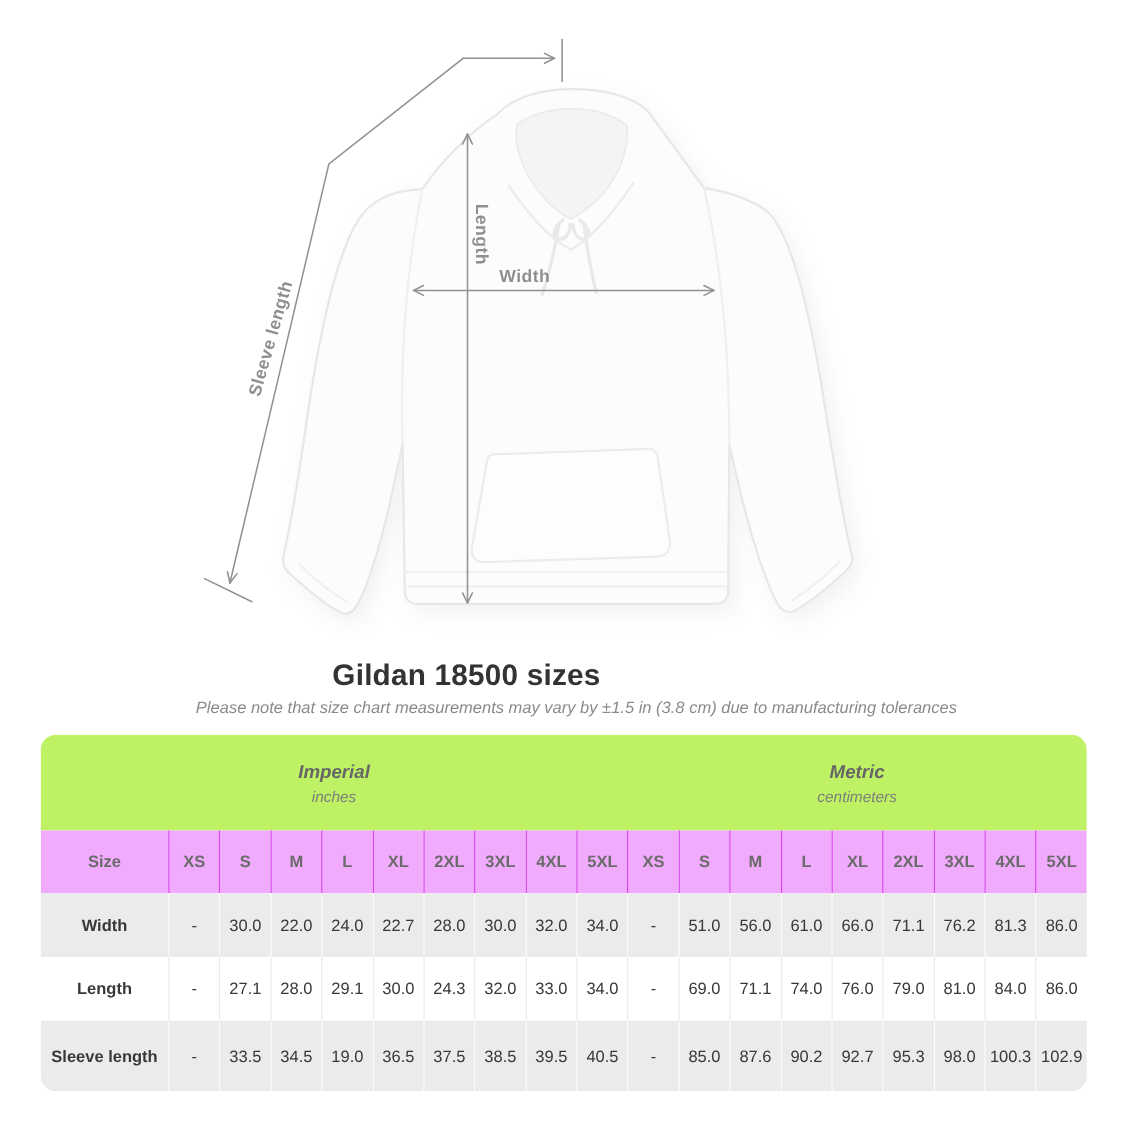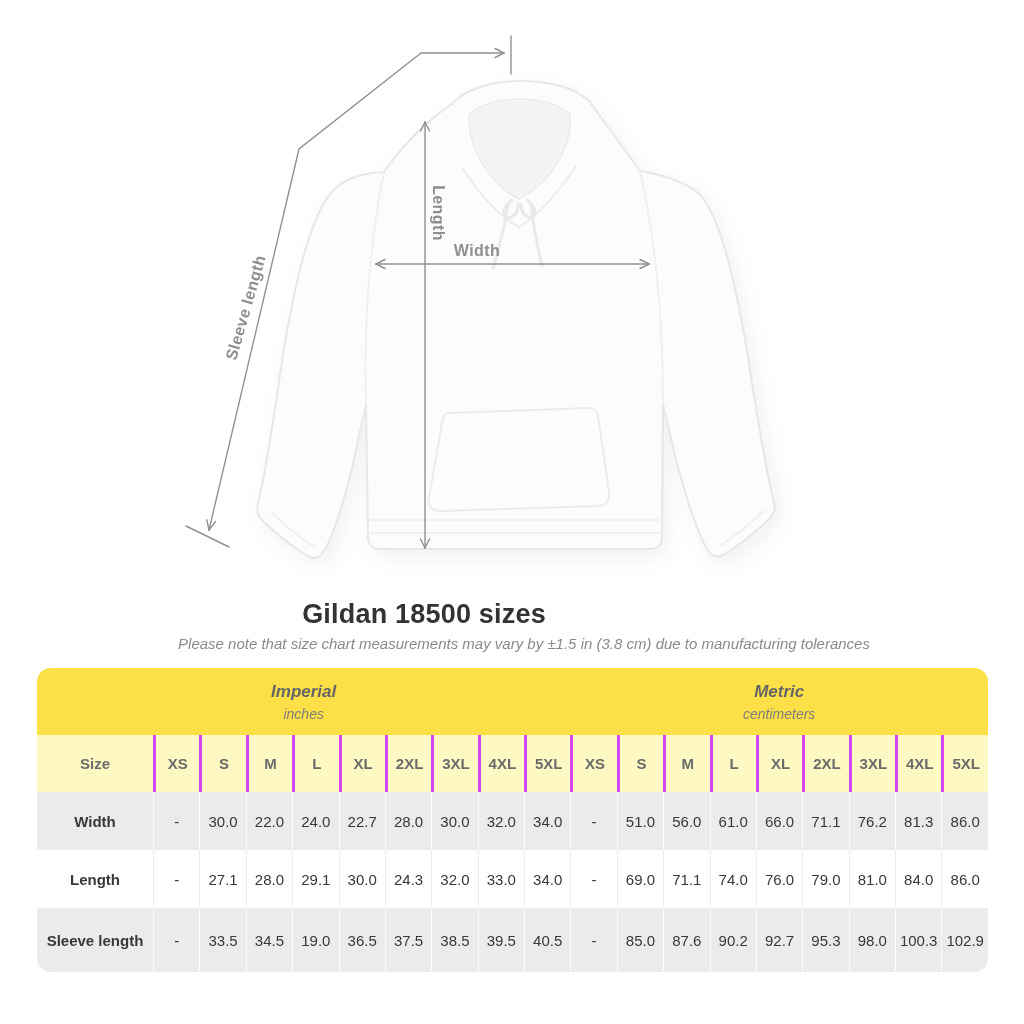--- a/index.html
+++ b/index.html
@@ -7,25 +7,25 @@
   .page{position:relative;width:1024px;height:1024px;background:#fff;overflow:hidden;}
   .figure{position:absolute;top:0;left:0;}
   .title{position:absolute;top:599px;left:0;width:848px;text-align:center;
          font-size:27px;font-weight:bold;color:#333;letter-spacing:.2px;}
   .subtitle{position:absolute;top:635px;left:0;width:1024px;text-align:center;
             font-size:15px;font-style:italic;color:#8a8a8a;padding-left:12px;}
   .table-wrap{position:absolute;top:668px;left:37px;width:951px;border-radius:14px;
               overflow:hidden;}
   table.size-table{border-collapse:separate;border-spacing:0;table-layout:fixed;width:951px;}
   .size-table td{text-align:center;vertical-align:middle;padding:0;}
-  .band-row td{height:67px;background:#fde047;}
+  .band-row td{height:87px;background:#bef264;}
   .unit{font-size:17px;font-weight:bold;font-style:italic;color:#666;}
   .unit-sub{font-size:14px;font-style:italic;color:#7d7d7d;margin-top:4px;}
-  .sizes-row td{height:57px;background:#fef9c3;font-size:15px;font-weight:bold;color:#6b6b6b;}
-  .sizes-row td + td{border-left:3px solid #d946ef;}
+  .sizes-row td{height:57px;background:#f0abfc;font-size:15px;font-weight:bold;color:#6b6b6b;}
+  .sizes-row td + td{border-left:1px solid #d946ef;}
   .data-row td{height:58px;background:#ffffff;font-size:15px;color:#383838;}
   .data-row td + td{border-left:1px solid #ececec;}
   .data-row.stripe td{background:#ebebeb;}
   .data-row.stripe td + td{border-left:1px solid rgba(255,255,255,.8);}
   .data-row:last-child td{height:64px;}
   .rowhead{font-weight:bold;color:#666;}
   .anno{stroke:#919191;stroke-width:1.4;fill:none;stroke-linecap:round;}
   .anno-label{fill:#8f8f8f;font-size:16px;font-weight:600;letter-spacing:.4px;
               font-family:"Liberation Sans",sans-serif;}
 </style>

